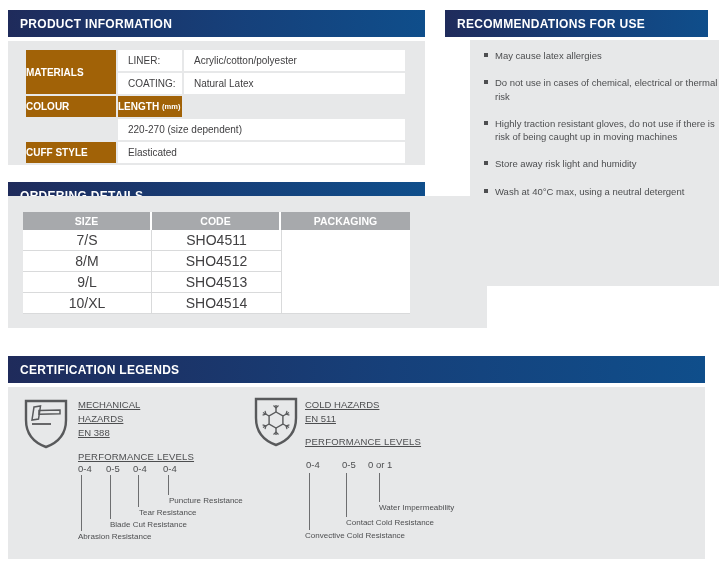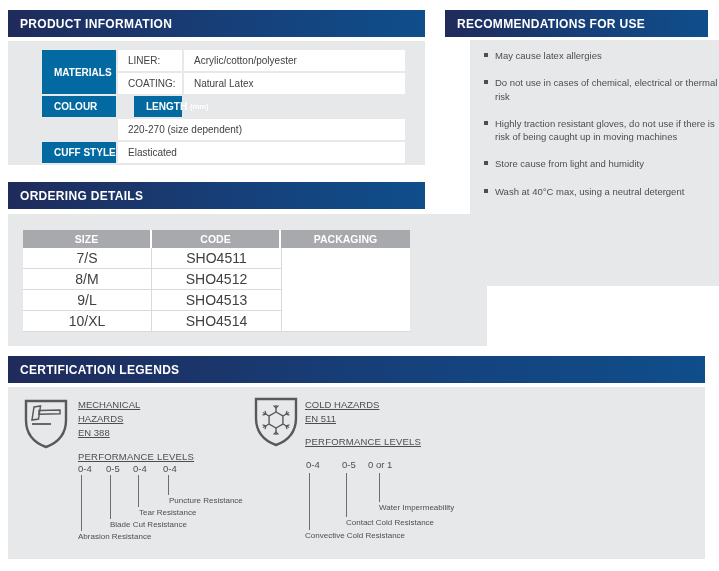--- a/index.html
+++ b/index.html
@@ -15,34 +15,34 @@
   .panel { position:absolute; background:#e7e8e9; }
 
   
   #hdr-product { left:8px; top:10px; width:417px; }
   #panel-product { left:8px; top:41px; width:417px; height:124px; }
   .prod-grid {
     position:absolute; left:18px; top:9px; width:377px;
     display:grid; grid-template-columns:90px 64px 221px; grid-auto-rows:21px; gap:2px;
   }
   .lab {
-    background:#0369a1; color:#ffffff; font-size:10px; font-weight:bold;
-    display:flex; align-items:center; padding-left:12px;margin-left:16px;
+    background:#a16207; color:#ffffff; font-size:10px; font-weight:bold;
+    display:flex; align-items:center; padding-left:0;
   }
   .val {
     background:#ffffff; color:#414042; font-size:10px;
     display:flex; align-items:center; padding-left:10px;
   }
   .unit { font-size:7.5px; font-weight:bold; margin-left:3px; }
   .span-rows { grid-row:1 / 3; }
   .span-cols { grid-column:2 / 4; }
 
   
   #hdr-ordering { left:8px; top:182px; width:417px; }
-  #panel-ordering { left:8px; top:214px; width:479px; height:132px; }
+  #panel-ordering { left:8px; top:196px; width:479px; height:132px; }
   .ord-table { position:absolute; left:15px; top:16px; width:387px; background:#ffffff; }
   .ord-head { display:grid; grid-template-columns:1fr 1fr 1fr; height:18px; }
   .ord-head .th {
     background:#a7a9ac; color:#ffffff; font-size:10.5px; font-weight:bold;
     display:flex; align-items:center; justify-content:center;
   }
   .ord-head .th:not(:last-child){ border-right:2px solid #ffffff; }
   .ord-body { display:grid; grid-template-columns:1fr 1fr 1fr; grid-auto-rows:21px; }
   .ord-body .td {
     background:#ffffff; color:#414042; font-size:14px;
@@ -156,21 +156,21 @@
     <div class="reco-item">
       <span class="bullet"></span>
       <span>Do not use in cases of chemical, electrical or thermal risk</span>
     </div>
     <div class="reco-item">
       <span class="bullet"></span>
       <span>Highly traction resistant gloves, do not use if there is risk of being caught up in moving machines</span>
     </div>
     <div class="reco-item">
       <span class="bullet"></span>
-      <span>Store cause from light and humidity</span>
+      <span>Store away risk light and humidity</span>
     </div>
     <div class="reco-item">
       <span class="bullet"></span>
       <span>Wash at 40°C max, using a neutral detergent</span>
     </div>
   </div>
 
   <div class="hdr" id="hdr-cert">
     <span>CERTIFICATION LEGENDS</span>
   </div>

